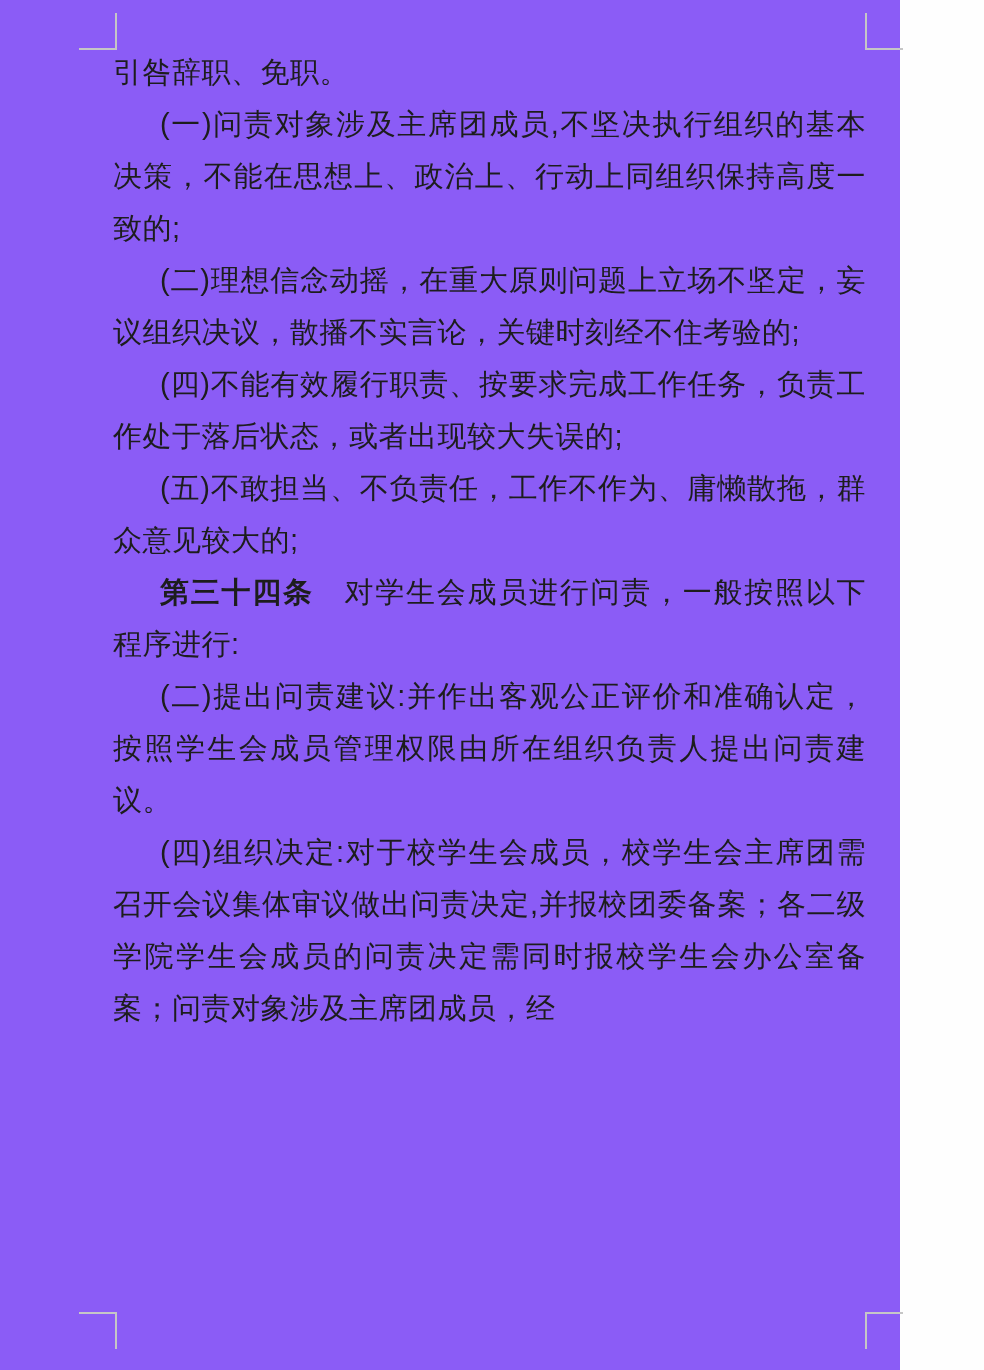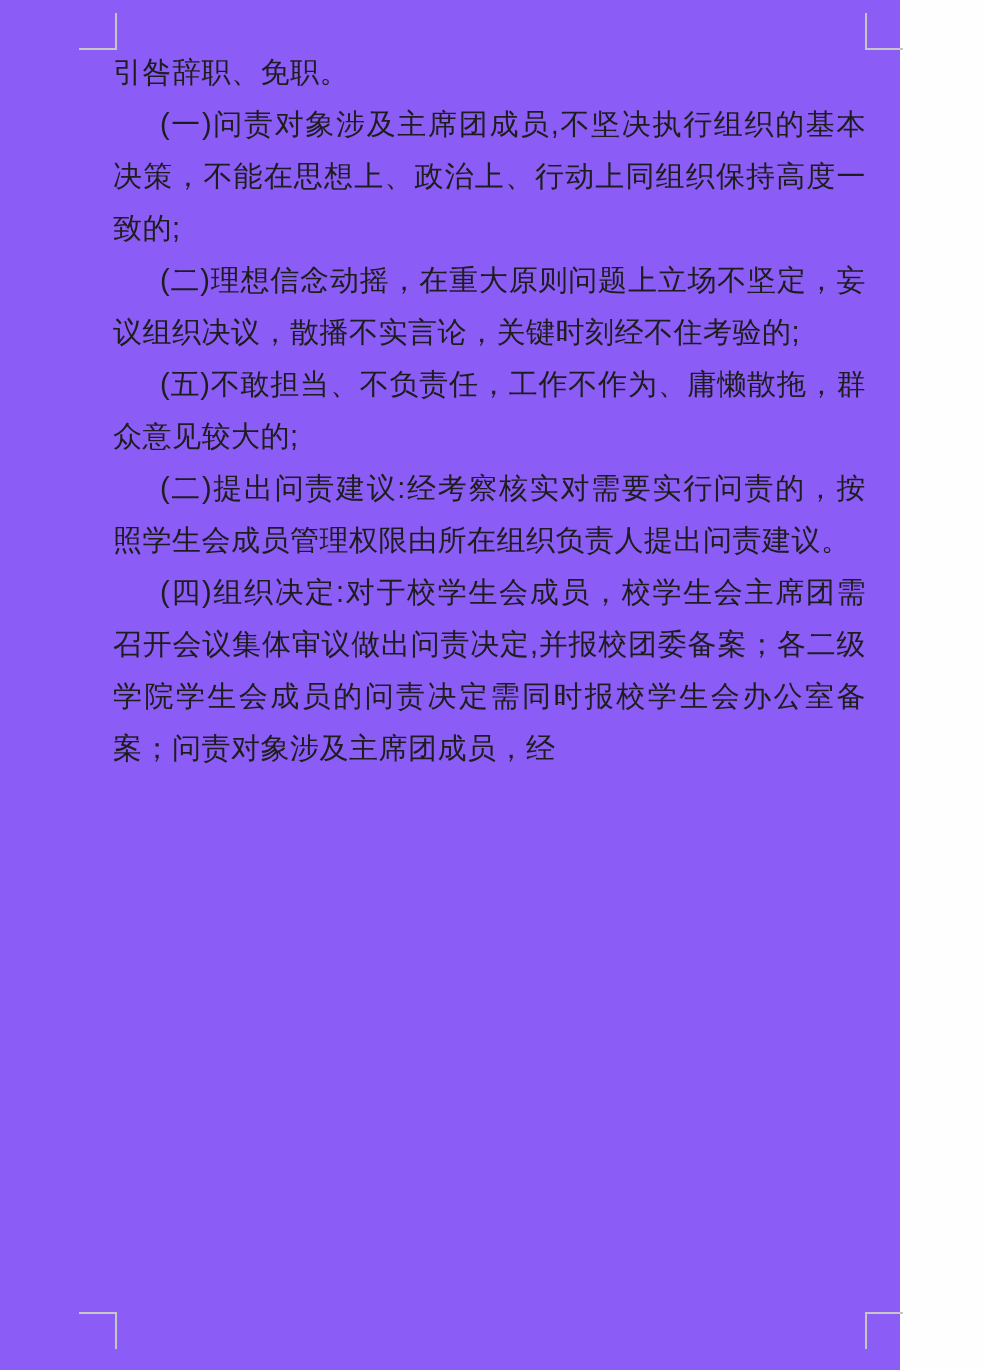--- a/index.html
+++ b/index.html
@@ -59,17 +59,19 @@
 <div class="page">
   <div class="crop-mark tl"></div>
   <div class="crop-mark tr"></div>
   <div class="crop-mark bl"></div>
   <div class="crop-mark br"></div>
 
   <div class="content">
       <p class="">引咎辞职、免职。</p>
       <p class="indent">(一)问责对象涉及主席团成员,不坚决执行组织的基本决策，不能在思想上、政治上、行动上同组织保持高度一致的;</p>
       <p class="indent">(二)理想信念动摇，在重大原则问题上立场不坚定，妄议组织决议，散播不实言论，关键时刻经不住考验的;</p>
+      <p class="indent">(四)不能有效履行职责、按要求完成工作任务，负责工作处于落后状态，或者出现较大失误的;</p>
       <p class="indent">(五)不敢担当、不负责任，工作不作为、庸懒散拖，群众意见较大的;</p>
-      <p class="indent">(二)提出问责建议:经考察核实对需要实行问责的，按照学生会成员管理权限由所在组织负责人提出问责建议。</p>
+      <p class="indent"><span class="article-no">第三十四条</span>　对学生会成员进行问责，一般按照以下程序进行:</p>
+      <p class="indent">(二)提出问责建议:并作出客观公正评价和准确认定，按照学生会成员管理权限由所在组织负责人提出问责建议。</p>
       <p class="indent">(四)组织决定:对于校学生会成员，校学生会主席团需召开会议集体审议做出问责决定,并报校团委备案；各二级学院学生会成员的问责决定需同时报校学生会办公室备案；问责对象涉及主席团成员，经</p>
     </div>
 </div>
 
 </body></html>

